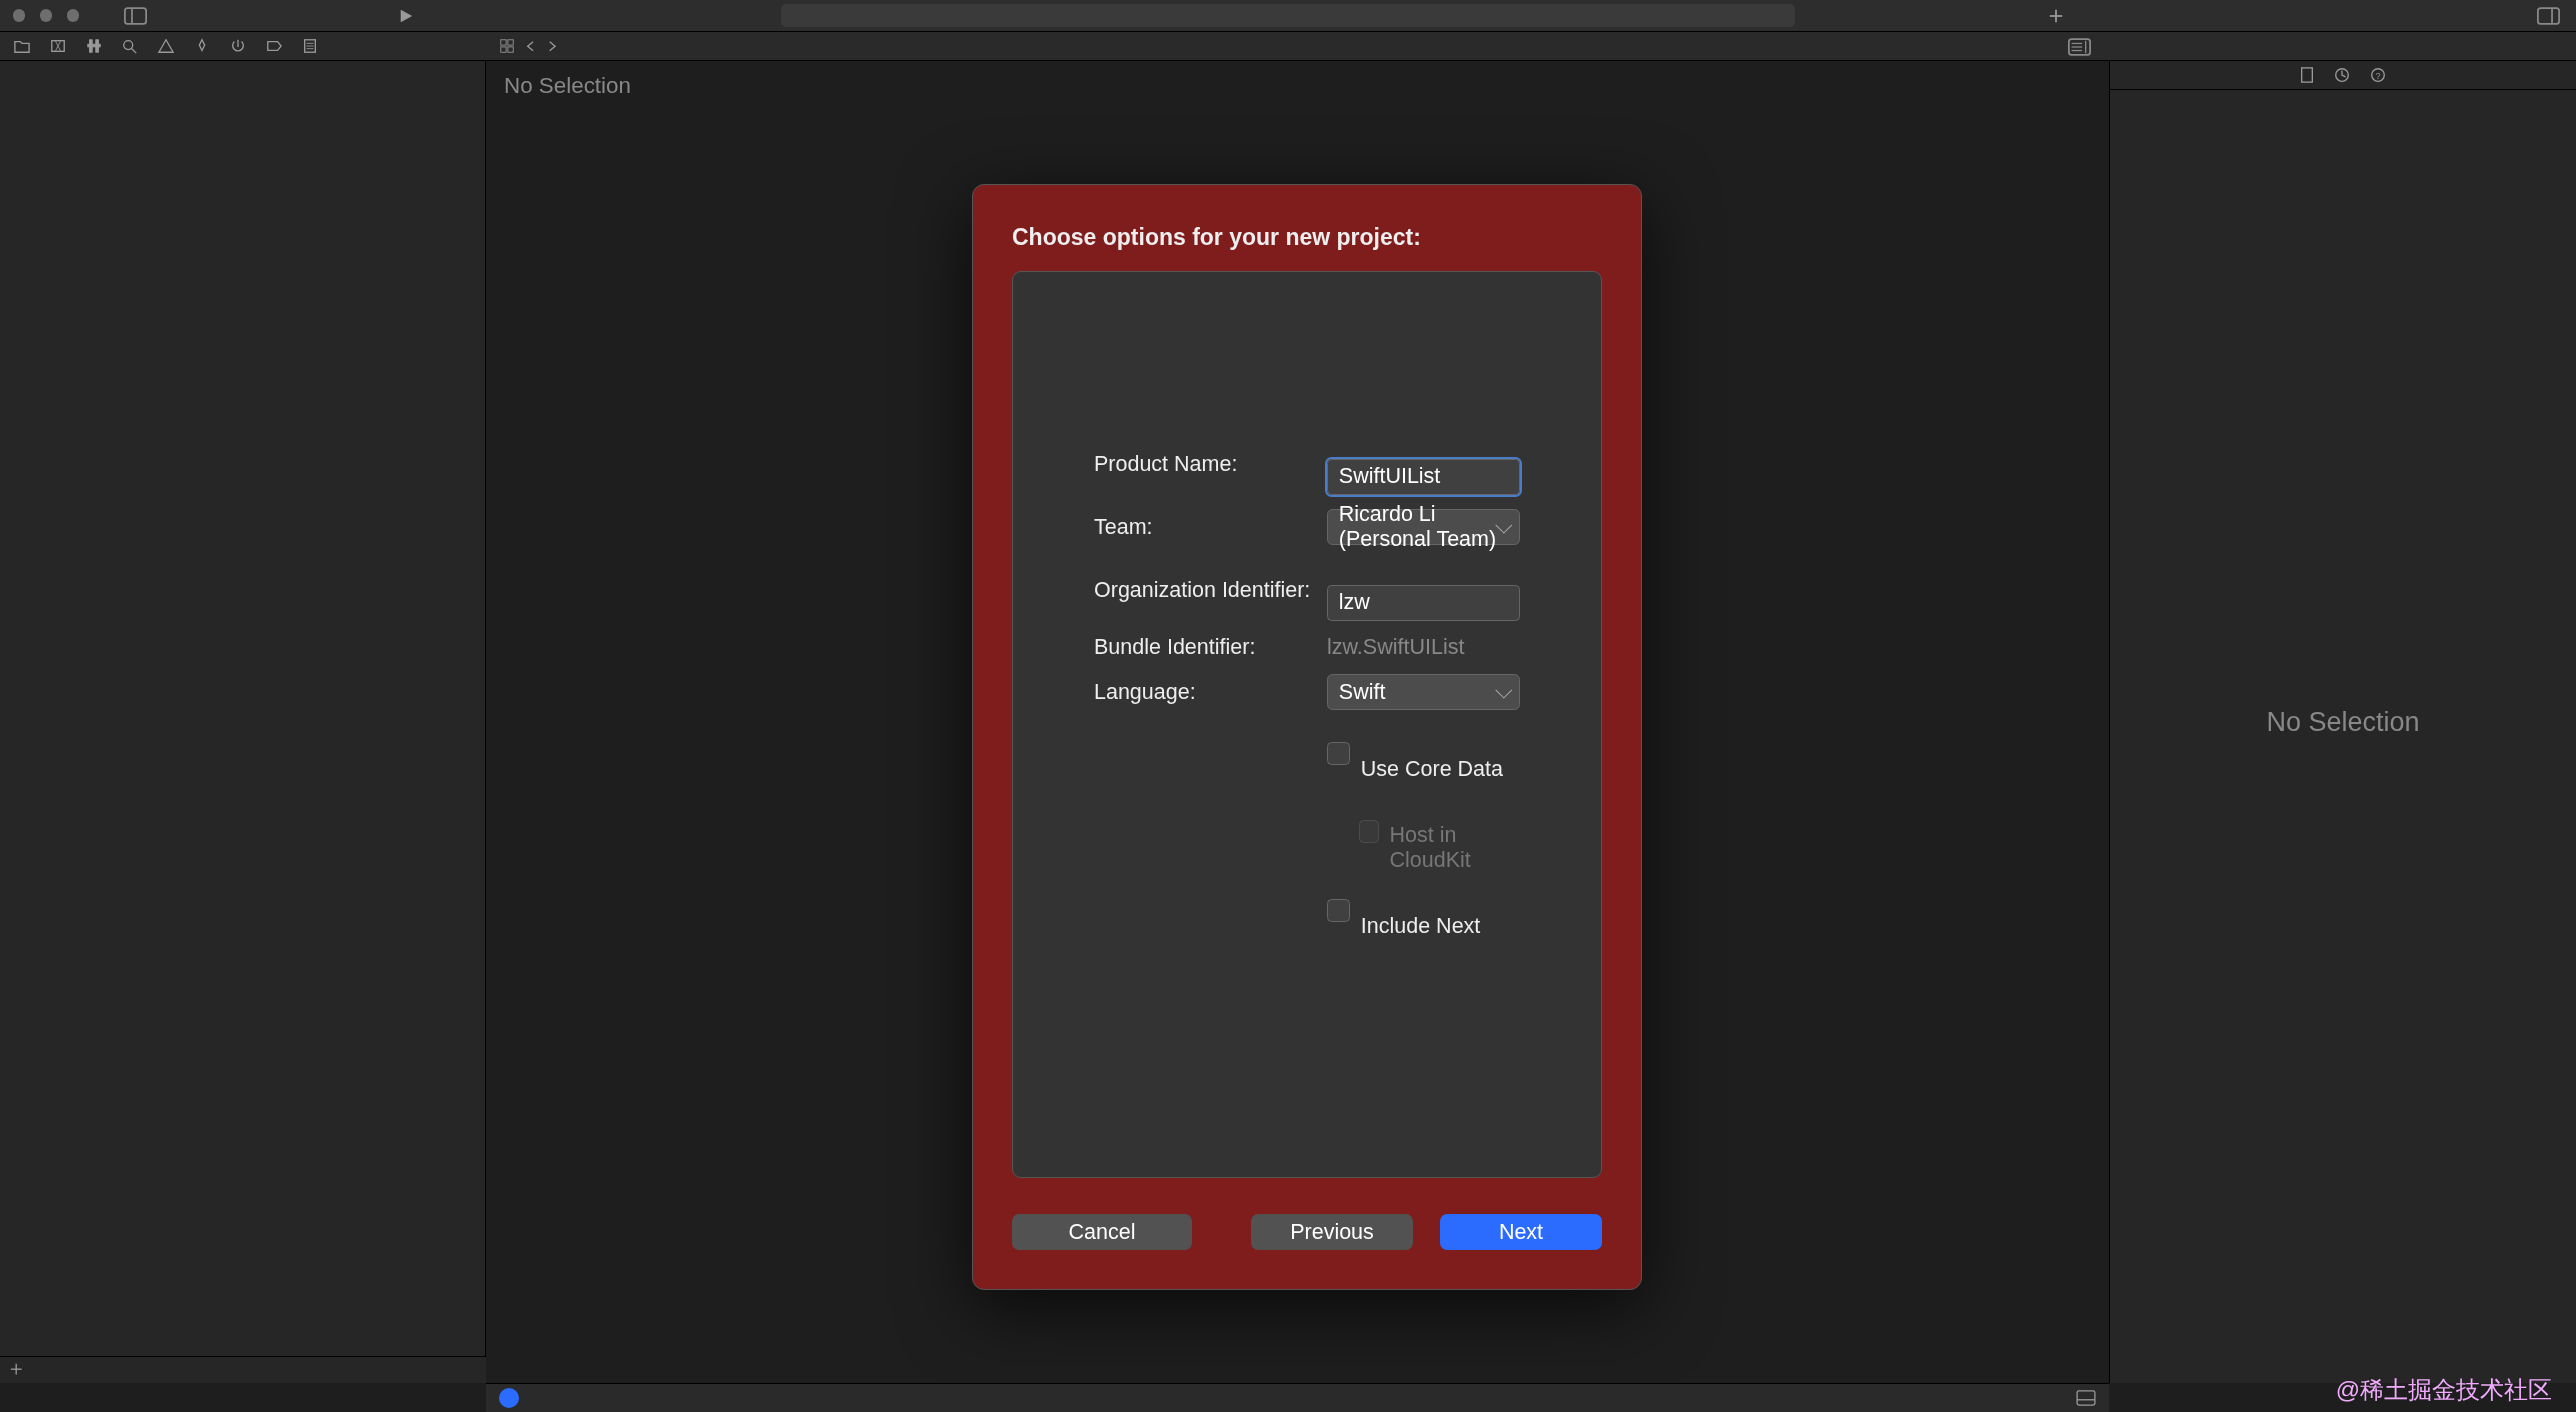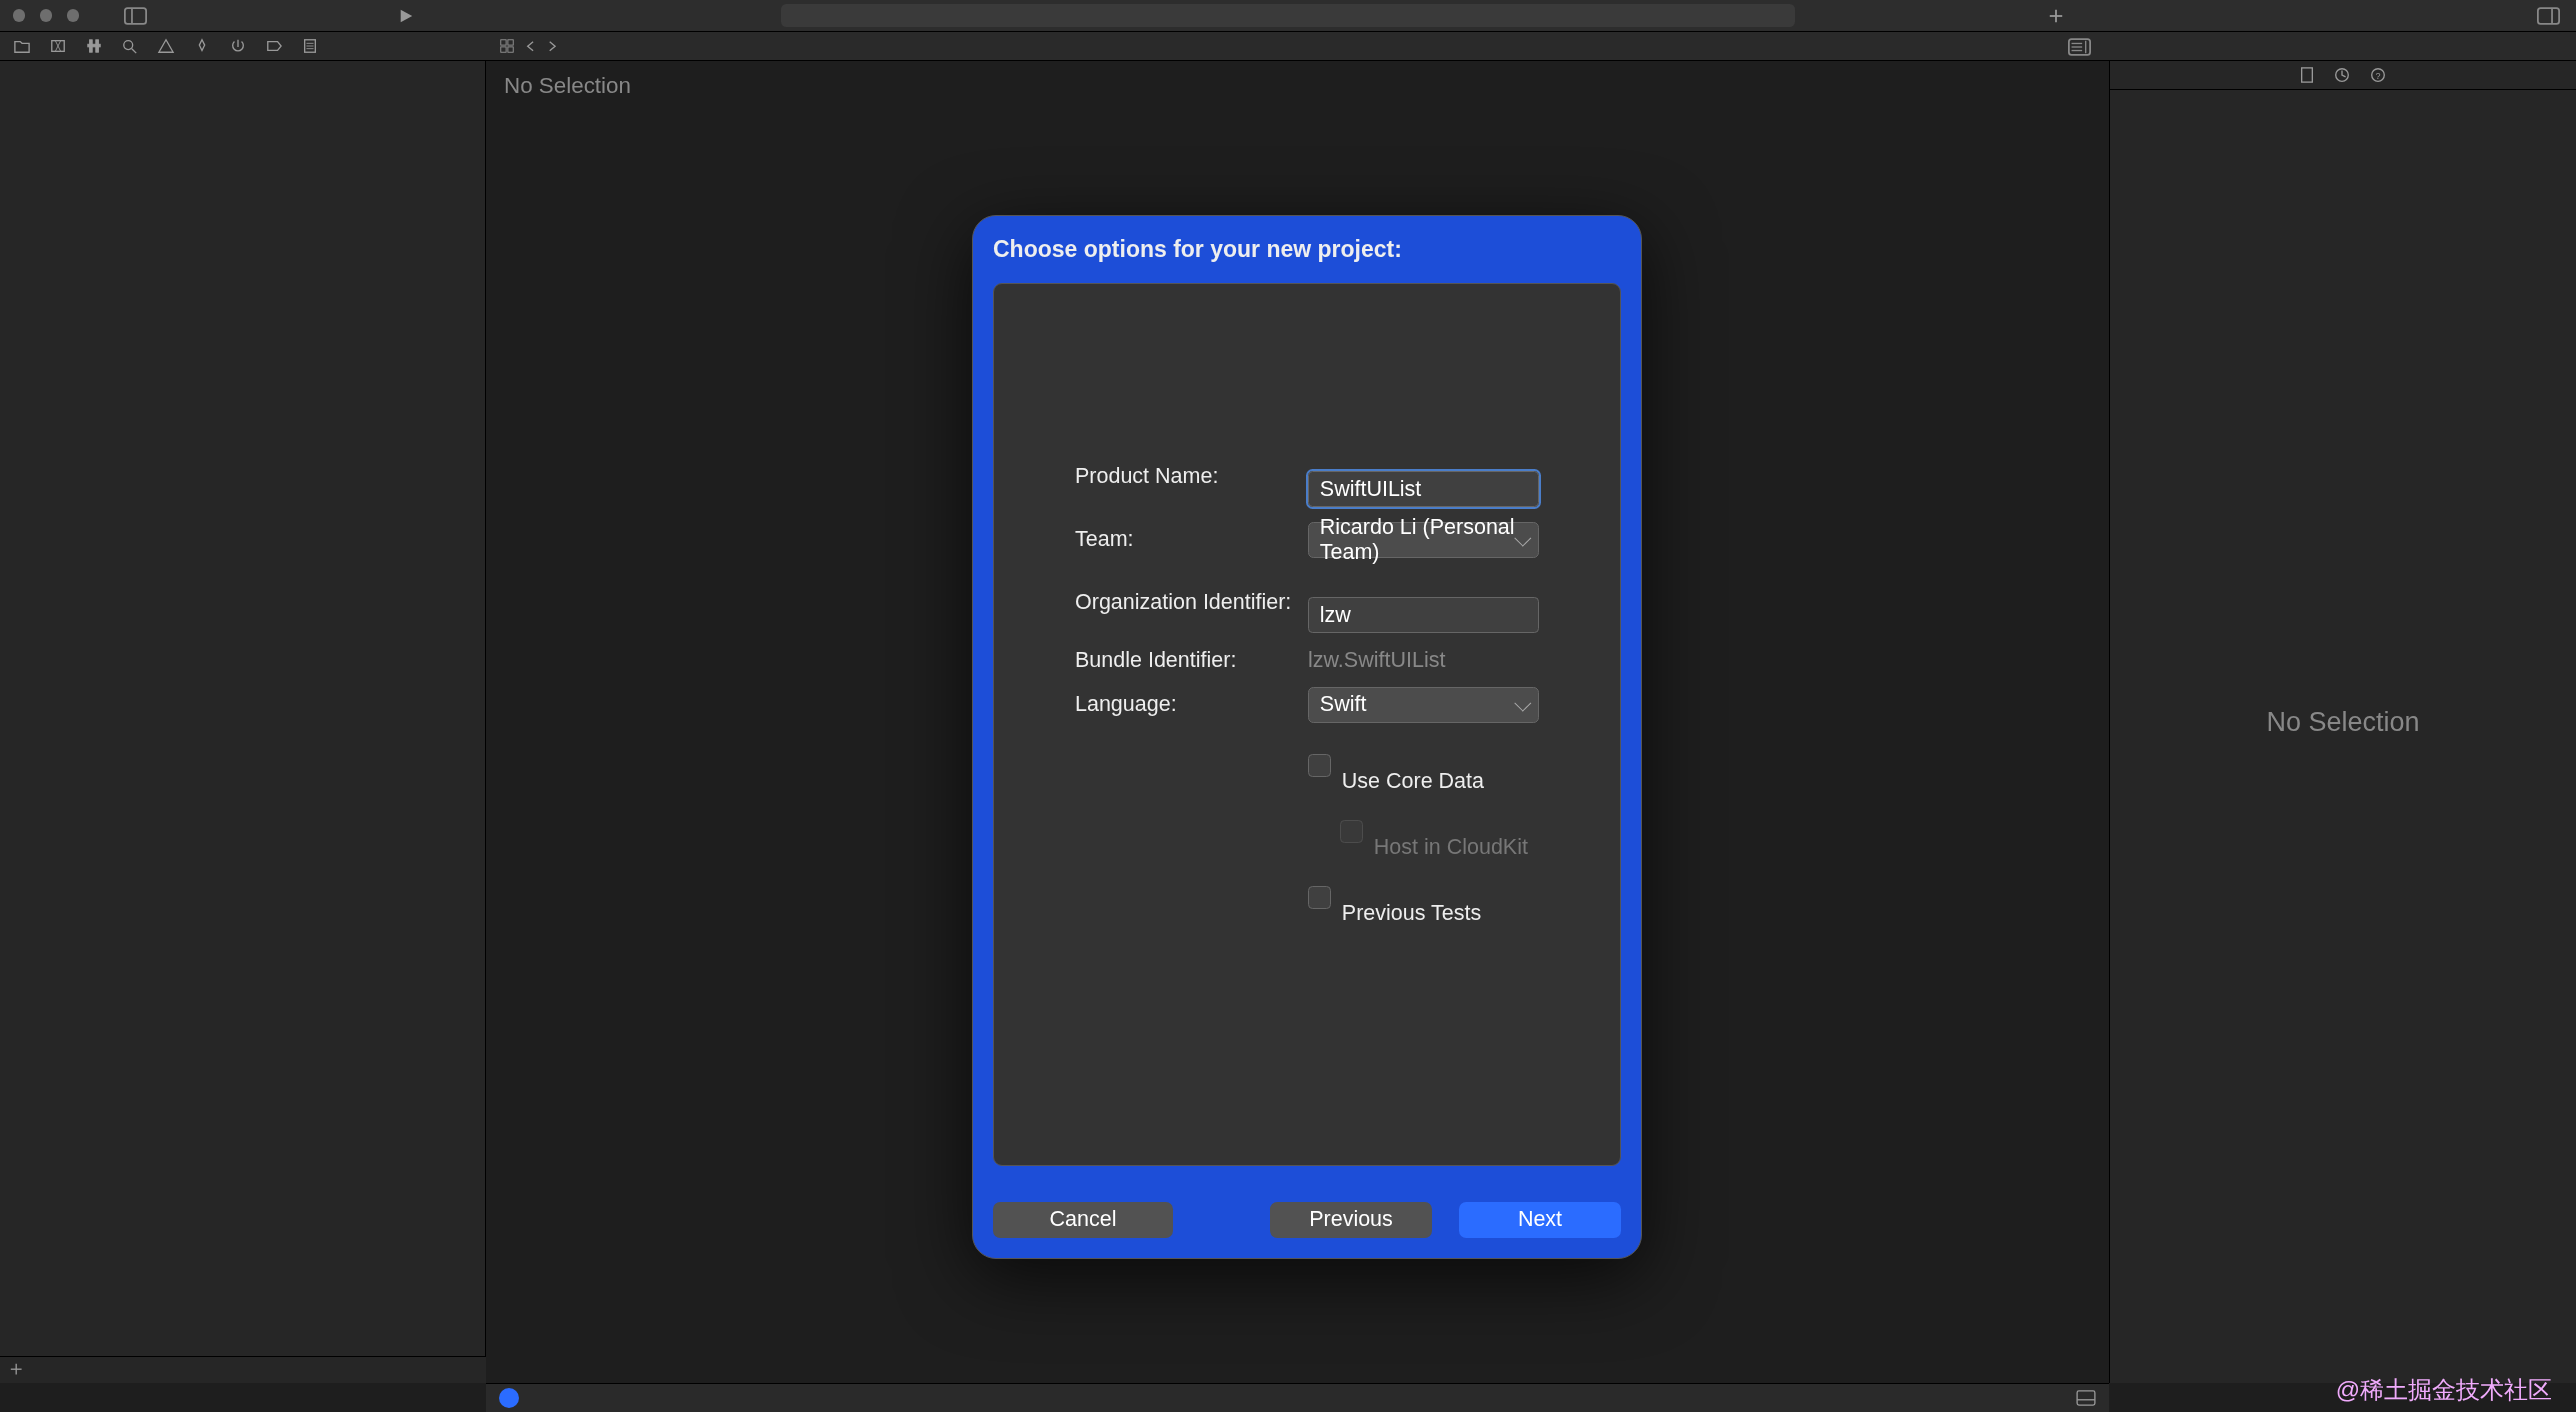--- a/index.html
+++ b/index.html
@@ -135,24 +135,24 @@
     .overlay {
       position:absolute;
       left:486px; right:467px;
       top:61px; bottom:30.5px;
       display:flex;
       align-items:center;
       justify-content:center;
     }
     .modal {
       width: 1292px;
-      background:#1d4ed8;
+      background:#7f1d1d;
       border:0.9px solid #555;
-      border-radius:24px;
-      padding:20px;
+      border-radius:12px;
+      padding:39px;
       box-shadow: 0 18px 72px rgba(0,0,0,.7);
     }
     .modal-title {
       font-size:23px;
       color:#eee;
       font-weight:600;
       margin-bottom:20px;
     }
     .modal-body {
       border:0.9px solid #555;
@@ -391,21 +391,21 @@
               <div class="checkbox-row">
                 <div class="checkbox"></div>
                 <span class="checkbox-label">Use Core Data</span>
               </div>
               <div class="checkbox-row indent">
                 <div class="checkbox disabled"></div>
                 <span class="checkbox-label disabled">Host in CloudKit</span>
               </div>
               <div class="checkbox-row">
                 <div class="checkbox"></div>
-                <span class="checkbox-label">Previous Tests</span>
+                <span class="checkbox-label">Include Next</span>
               </div>
             </div>
           </div>
 
         </div>
 
         <div class="modal-footer">
           <button class="btn btn-secondary">Cancel</button>
           <div class="footer-right">
             <button class="btn btn-secondary" style="width:162px">Previous</button>

